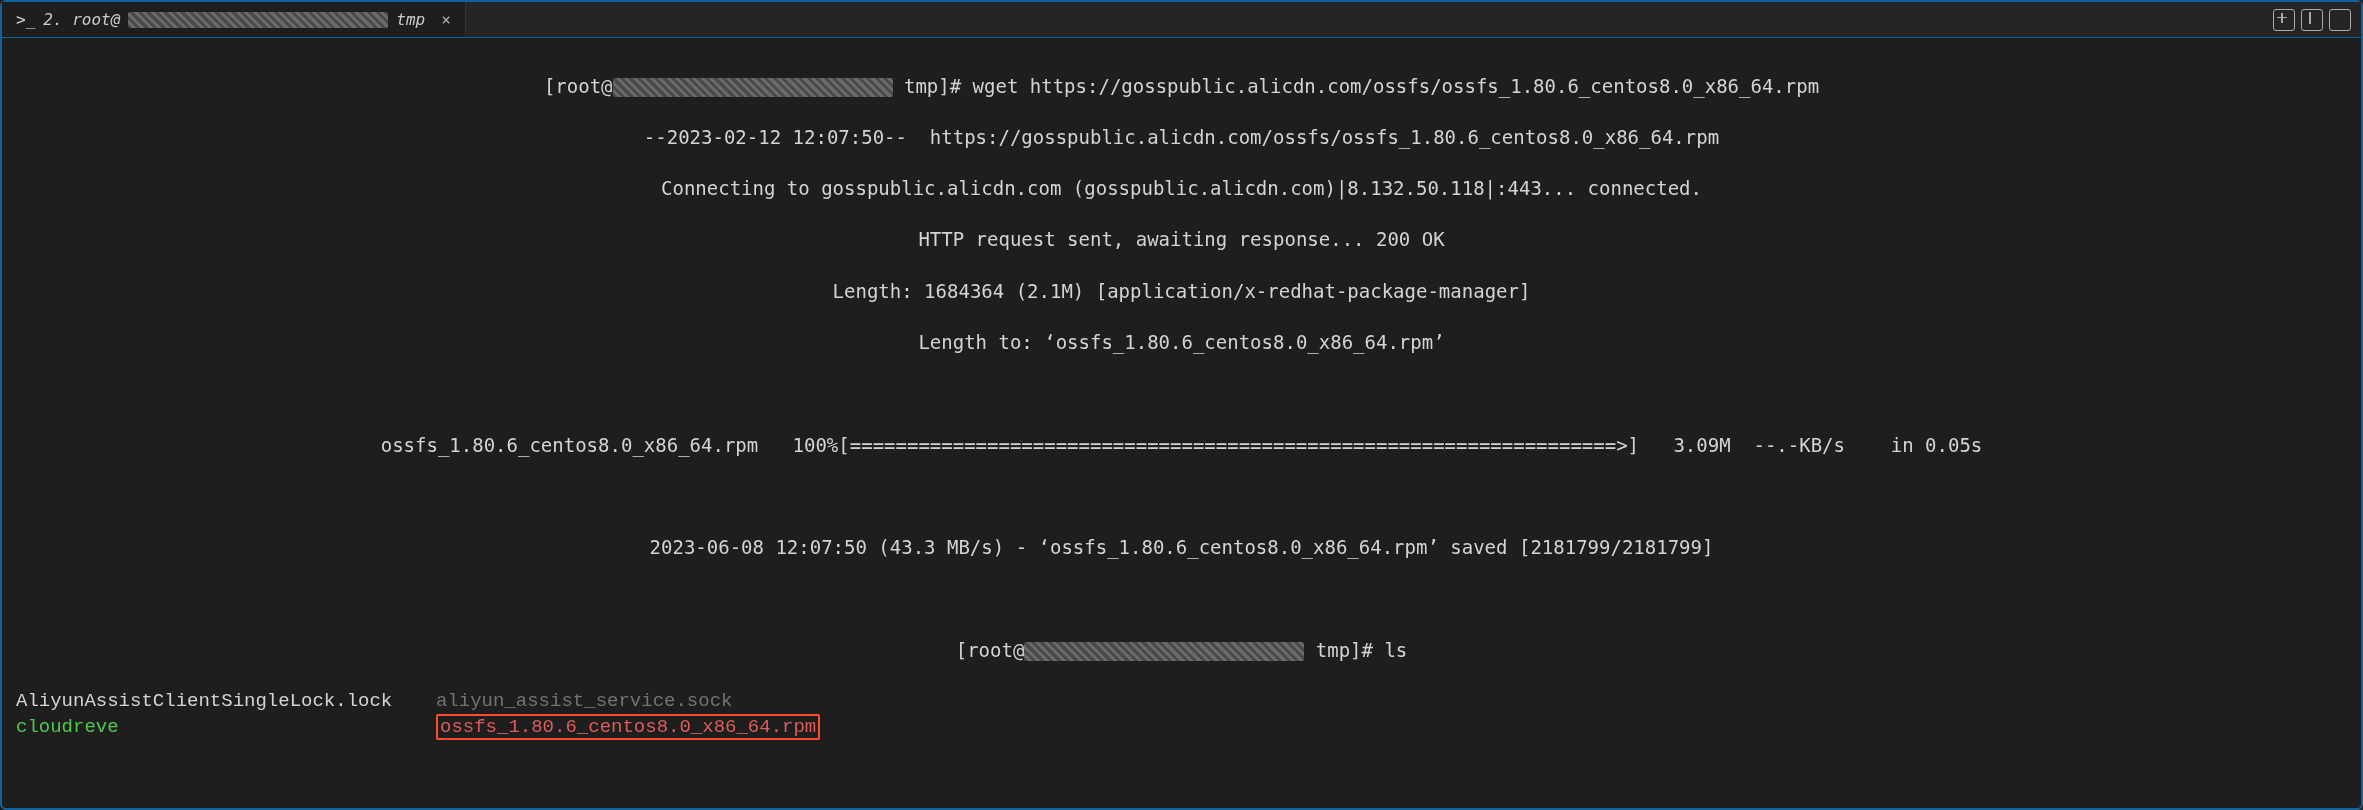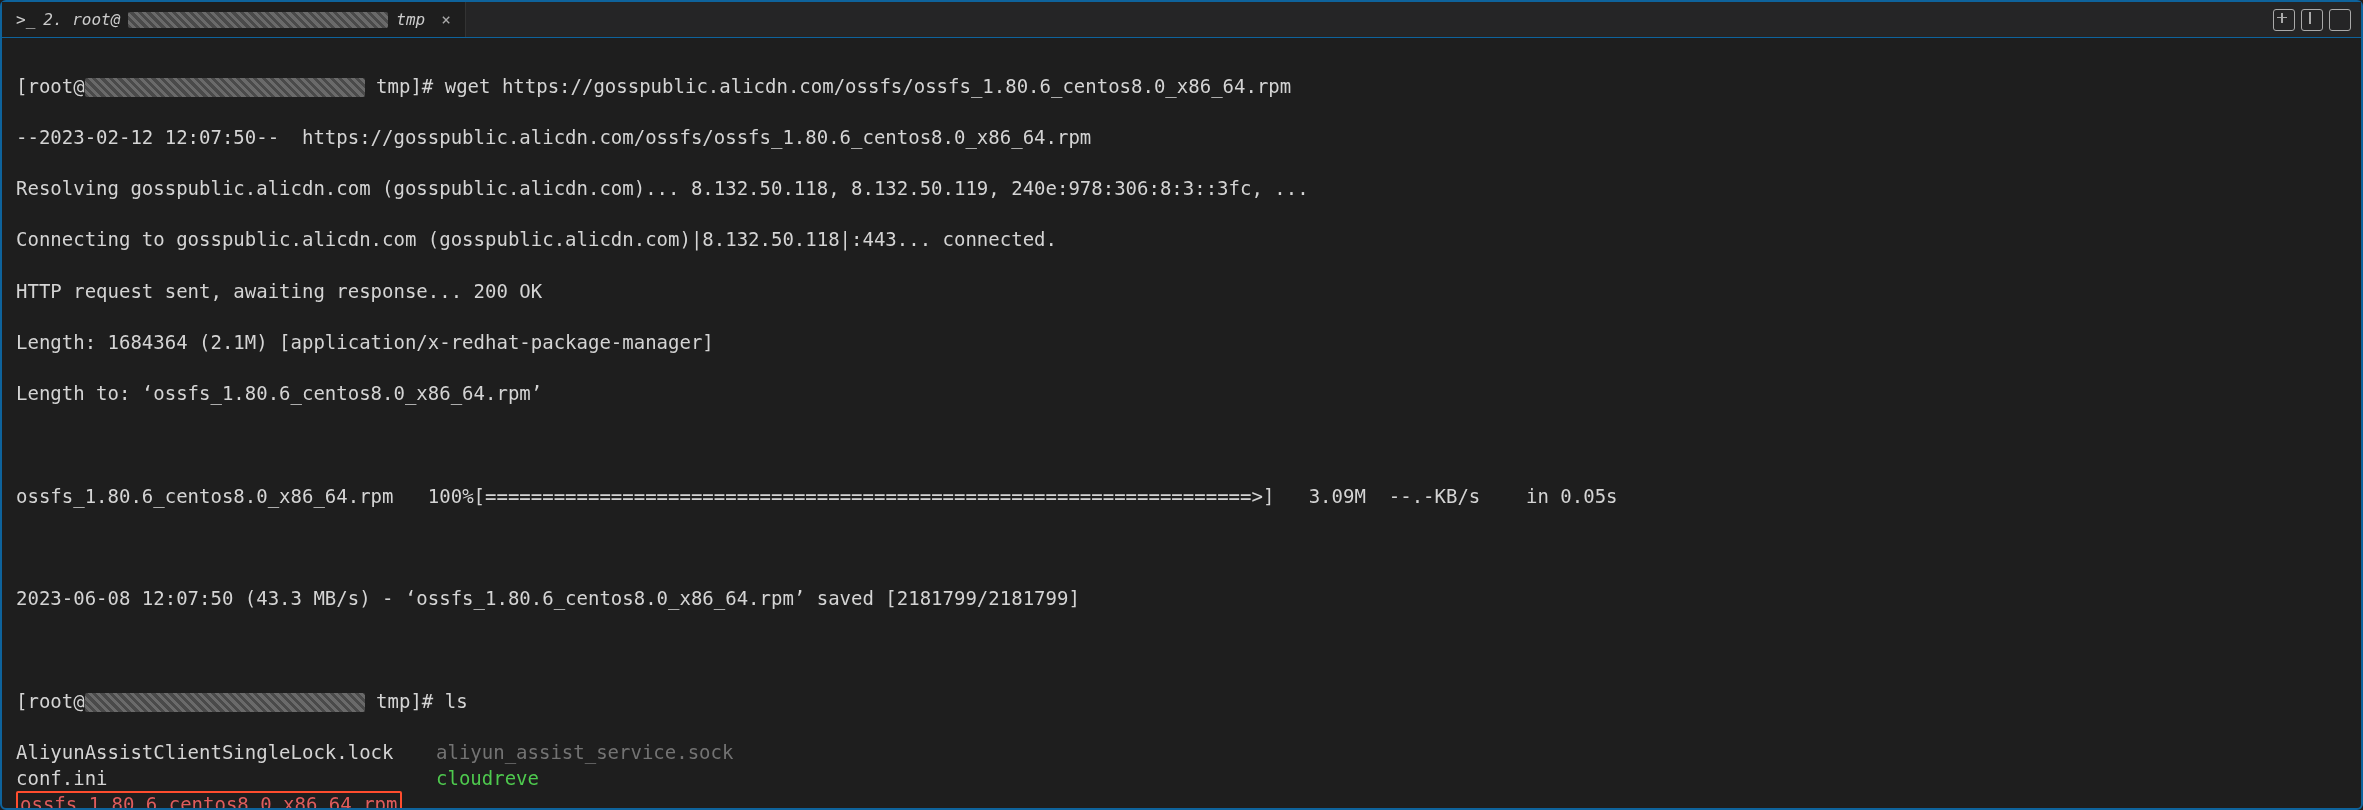--- a/index.html
+++ b/index.html
@@ -64,21 +64,21 @@
       font-size: 18px;
     }
     .terminal {
       flex: 1;
       padding: 10px 14px;
       white-space: pre;
       line-height: 1.35;
       font-size: 19px;
       overflow: hidden;
     }
-    .line { white-space: pre; }
+    .line { white-space: pre; text-align: center; }
     .redact {
       display: inline-block;
       vertical-align: middle;
       height: 1em;
       background: repeating-linear-gradient(45deg, #4a4a4a 0 3px, #6a6a6a 3px 6px);
       border-radius: 2px;
       filter: blur(0.3px);
     }
     .r-w1 { width: 280px; }
     .r-w2 { width: 260px; }
@@ -89,21 +89,21 @@
       border: 2px solid #ff4d2e;
       padding: 0 2px;
       color: #e05c5c;
       border-radius: 2px;
     }
     .ls-grid {
       display: grid;
       grid-template-columns: 400px auto;
       column-gap: 20px;
     }
-    .ls-cell { white-space: pre; }
+    .ls-cell { white-space: pre; font-family: Liberation Mono, monospace; }
     .sq-icon {
       display:inline-block;
       width:16px;
       height:16px;
       border:1.5px solid #aaa;
       border-radius:3px;
     }
     .plus-icon { position: relative; }
     .plus-icon::before, .plus-icon::after {
       content:"";
@@ -137,35 +137,33 @@
     <div class="tab-bar-icons">
       <span class="sq-icon plus-icon" title="New Terminal"></span>
       <span class="sq-icon split-icon" title="Split Terminal"></span>
       <span class="sq-icon" title="Maximize"></span>
     </div>
   </div>
 
   <div class="terminal">
 <div class="line"><span class="c-white">[root@</span><span class="redact r-w1"></span><span class="c-white"> tmp]# </span><span class="c-white">wget https://gosspublic.alicdn.com/ossfs/ossfs_1.80.6_centos8.0_x86_64.rpm</span></div>
 <div class="line c-white">--2023-02-12 12:07:50--  https://gosspublic.alicdn.com/ossfs/ossfs_1.80.6_centos8.0_x86_64.rpm</div>
-<div class="line c-white">Resolving gosspublic.alicdn.com (gosspublic.alicdn.com)... 8.132.50.118, 8.132.50.119, 240e:978:306:8:3::3fc, ...</div>
 <div class="line c-white">Connecting to gosspublic.alicdn.com (gosspublic.alicdn.com)|8.132.50.118|:443... connected.</div>
 <div class="line c-white">HTTP request sent, awaiting response... 200 OK</div>
 <div class="line c-white">Length: 1684364 (2.1M) [application/x-redhat-package-manager]</div>
 <div class="line c-white">Length to: ‘ossfs_1.80.6_centos8.0_x86_64.rpm’</div>
 <div class="line">&nbsp;</div>
 <div class="line c-white"><span>ossfs_1.80.6_centos8.0_x86_64.rpm</span>   <span>100%</span><span>[===================================================================&gt;]</span>   <span>3.09M</span>  <span>--.-KB/s</span>    <span>in 0.05s</span></div>
 <div class="line">&nbsp;</div>
 <div class="line c-white">2023-06-08 12:07:50 (43.3 MB/s) - ‘ossfs_1.80.6_centos8.0_x86_64.rpm’ saved [2181799/2181799]</div>
 <div class="line">&nbsp;</div>
 <div class="line"><span class="c-white">[root@</span><span class="redact r-w1"></span><span class="c-white"> tmp]# </span><span class="c-white">ls</span></div>
 <div class="ls-grid">
   <div class="ls-cell c-white">AliyunAssistClientSingleLock.lock</div>
   <div class="ls-cell c-purple">aliyun_assist_service.sock</div>
-  <div class="ls-cell c-white">conf.ini</div>
   <div class="ls-cell c-green">cloudreve</div>
   <div class="ls-cell"><span class="highlight-box">ossfs_1.80.6_centos8.0_x86_64.rpm</span></div>
   
   
   
   
 </div>
 
   </div>
 

